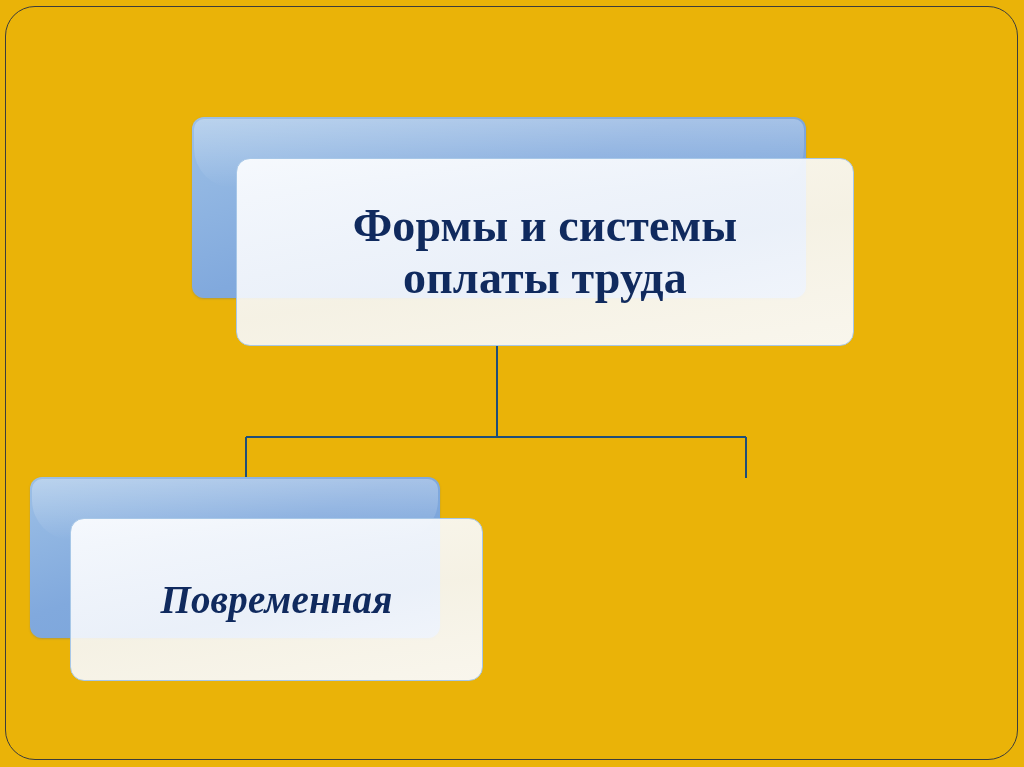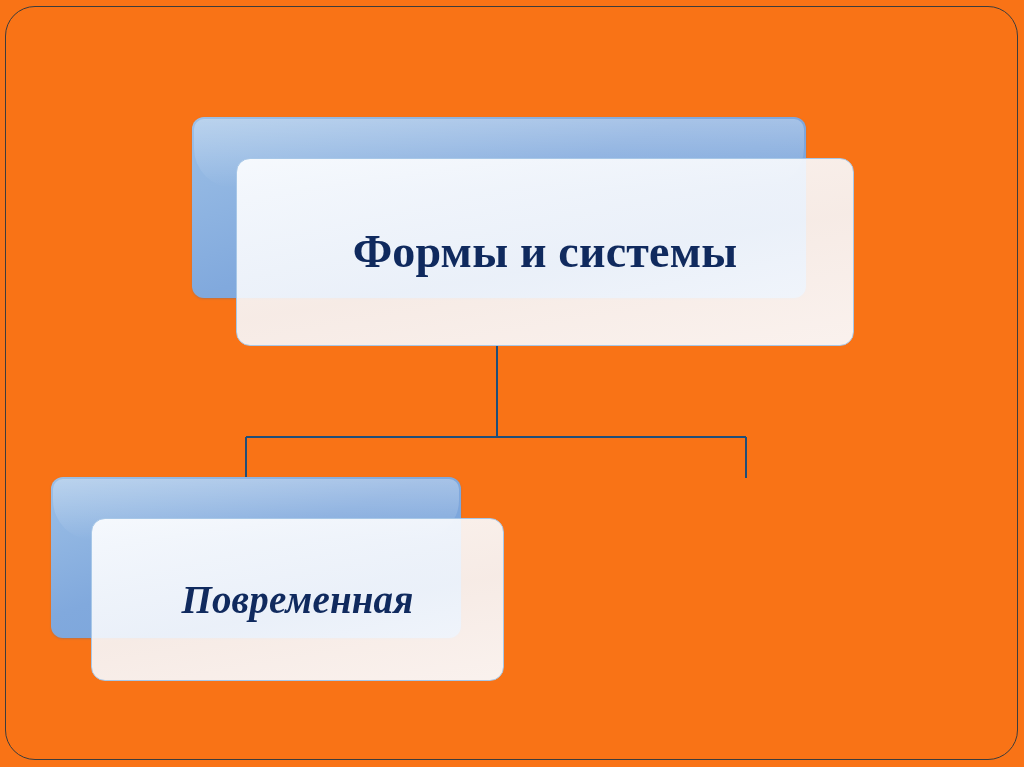--- a/index.html
+++ b/index.html
@@ -11,21 +11,21 @@
     width: 1024px;
     height: 767px;
     font-family: "Liberation Serif", "DejaVu Serif", serif;
     overflow: hidden;
   }
 
   #slide {
     position: relative;
     width: 1024px;
     height: 767px;
-    background: #f97316;
+    background: #eab308;
   }
 
   
   #slide-frame {
     position: absolute;
     left: 5px;
     top: 6px;
     width: 1013px;
     height: 754px;
     border: 1px solid #3c3c3c;
@@ -89,21 +89,21 @@
     user-select: none;
   }
 
   
   #node-root { left: 192px; top: 117px; width: 662px; height: 229px; }
   #node-root .node-plate { width: 614px; height: 181px; }
   #node-root .node-card  { left: 44px; top: 41px; width: 618px; height: 188px; }
   #node-root .node-label { font-size: 46px; font-weight: bold; }
 
   
-  #node-povremennaya { left: 51px; top: 477px; width: 453px; height: 204px; padding-left: 9px; }
+  #node-povremennaya { left: 30px; top: 477px; width: 453px; height: 204px; padding-left: 9px; }
   #node-povremennaya .node-plate { width: 410px; height: 161px; }
   #node-povremennaya .node-card  { left: 40px; top: 41px; width: 413px; height: 163px; }
 
   
   #node-sdelnaya { left: 547px; top: 477px; width: 454px; height: 204px; }
   #node-sdelnaya .node-plate { width: 409px; height: 161px; }
   #node-sdelnaya .node-card  { left: 44px; top: 41px; width: 410px; height: 163px; }
 
   .child-label {
     font-size: 39px;
@@ -129,20 +129,21 @@
 
       <line x1="746" y1="437" x2="746" y2="478"></line>
     </g>
   </svg>
 
   <div class="node" id="node-root">
     <div class="node-plate"></div>
     <div class="node-card">
       <div class="node-label">
         <div>Формы и системы</div>
+        <div>оплаты труда</div>
       </div>
     </div>
   </div>
 
   <div class="node" id="node-povremennaya">
     <div class="node-plate"></div>
     <div class="node-card">
       <div class="node-label child-label">Повременная</div>
     </div>
   </div>

